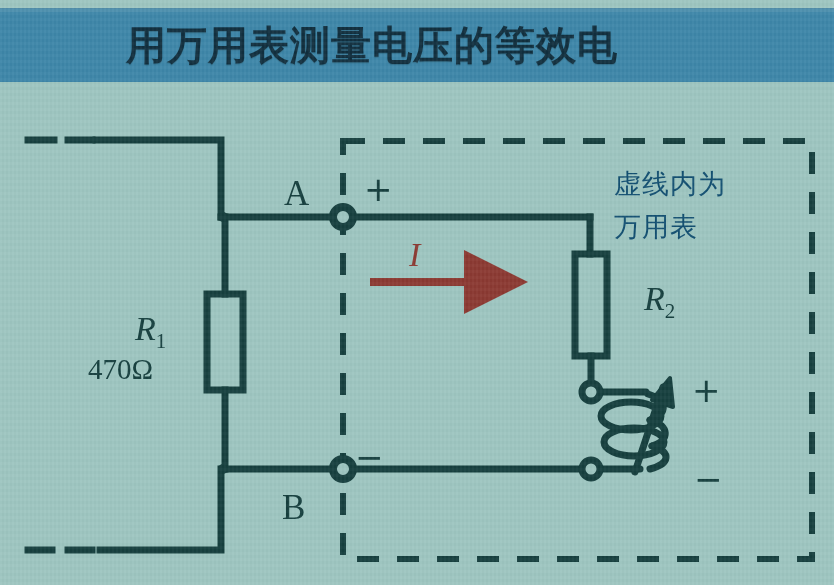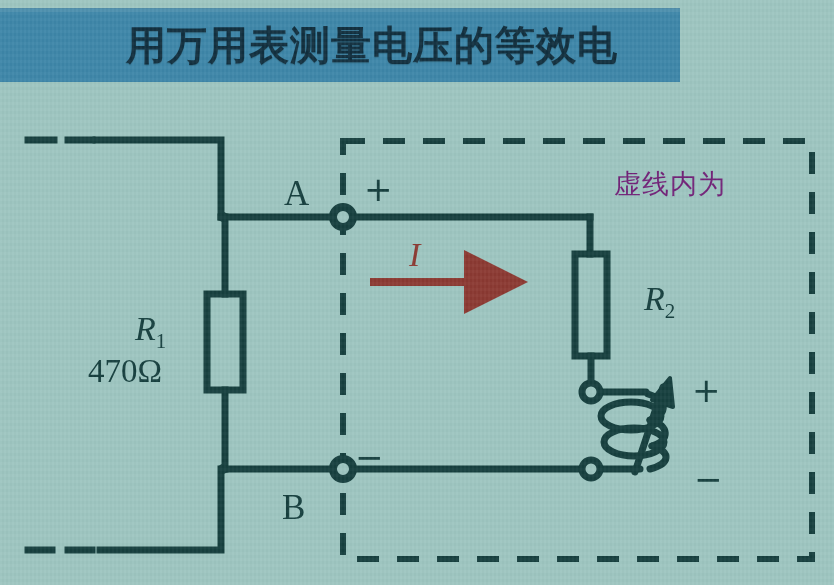--- a/index.html
+++ b/index.html
@@ -17,21 +17,21 @@
   
   #grain{
     position:absolute;inset:0;pointer-events:none;
     background:
       repeating-linear-gradient(90deg, rgba(255,255,255,0.035) 0 2px, rgba(0,0,0,0.02) 2px 4px),
       repeating-linear-gradient(0deg, rgba(255,255,255,0.03) 0 3px, rgba(0,0,0,0.015) 3px 6px);
     opacity:.7;
   }
   
   #titleband{
-    position:absolute;left:0;top:8px;width:680px;height:74px;
+    position:absolute;left:0;top:8px;width:834px;height:74px;
     background:#3e87a9;
     display:flex;align-items:center;
     box-shadow:0 1px 0 rgba(0,0,0,.07) inset;
   }
   #titleband:before{
     content:"";position:absolute;left:0;top:0;width:100%;height:4px;
     background:rgba(255,255,255,.10);
   }
   #title-text{
     color:#12303f;
@@ -55,26 +55,26 @@
   }
   .lbl-A{left:284px;top:176px;font-size:35px;}
   .lbl-B{left:282px;top:490px;font-size:35px;}
   .lbl-plus-a{left:364px;top:172px;font-size:34px;font-family:"DejaVu Sans",sans-serif;}
   .lbl-minus-a{left:355px;top:440px;font-size:34px;font-family:"DejaVu Sans",sans-serif;}
   .lbl-plus-m{left:692px;top:373px;font-size:34px;font-family:"DejaVu Sans",sans-serif;}
   .lbl-minus-m{left:694px;top:462px;font-size:34px;font-family:"DejaVu Sans",sans-serif;}
   .lbl-I{left:409px;top:238px;font-size:34px;font-style:italic;color:#8c3a33;}
   .lbl-R1{left:135px;top:312px;font-size:34px;font-style:italic;}
   .lbl-R1 sub{font-size:21px;font-style:normal;}
-  .lbl-R1v{left:88px;top:355px;font-size:33px;font-style:normal;text-align:right;}
+  .lbl-R1v{left:88px;top:355px;font-size:29px;font-style:normal;text-align:right;}
   .lbl-R2{left:644px;top:282px;font-size:34px;font-style:italic;}
   .lbl-R2 sub{font-size:21px;font-style:normal;}
   .note{
     position:absolute;left:614px;top:162px;
-    color:#701a75;
+    color:#0c4a6e;
     font-family:"DejaVu Sans", sans-serif;
     font-size:27px;line-height:43px;
     white-space:nowrap;
     opacity:.95;
   }
   .note div{letter-spacing:1px;}
 </style>
 </head>
 <body>
 
@@ -164,16 +164,17 @@
 
   <span class="clabel lbl-I">I</span>
 
   <span class="clabel lbl-R1"><span>R</span><sub>1</sub></span>
   <span class="clabel lbl-R1v">470Ω</span>
 
   <span class="clabel lbl-R2"><span>R</span><sub>2</sub></span>
 
   <div class="note">
     <div>虚线内为</div>
+    <div>万用表</div>
   </div>
 
   <div id="grain"></div>
 </div>
 
 </body></html>

